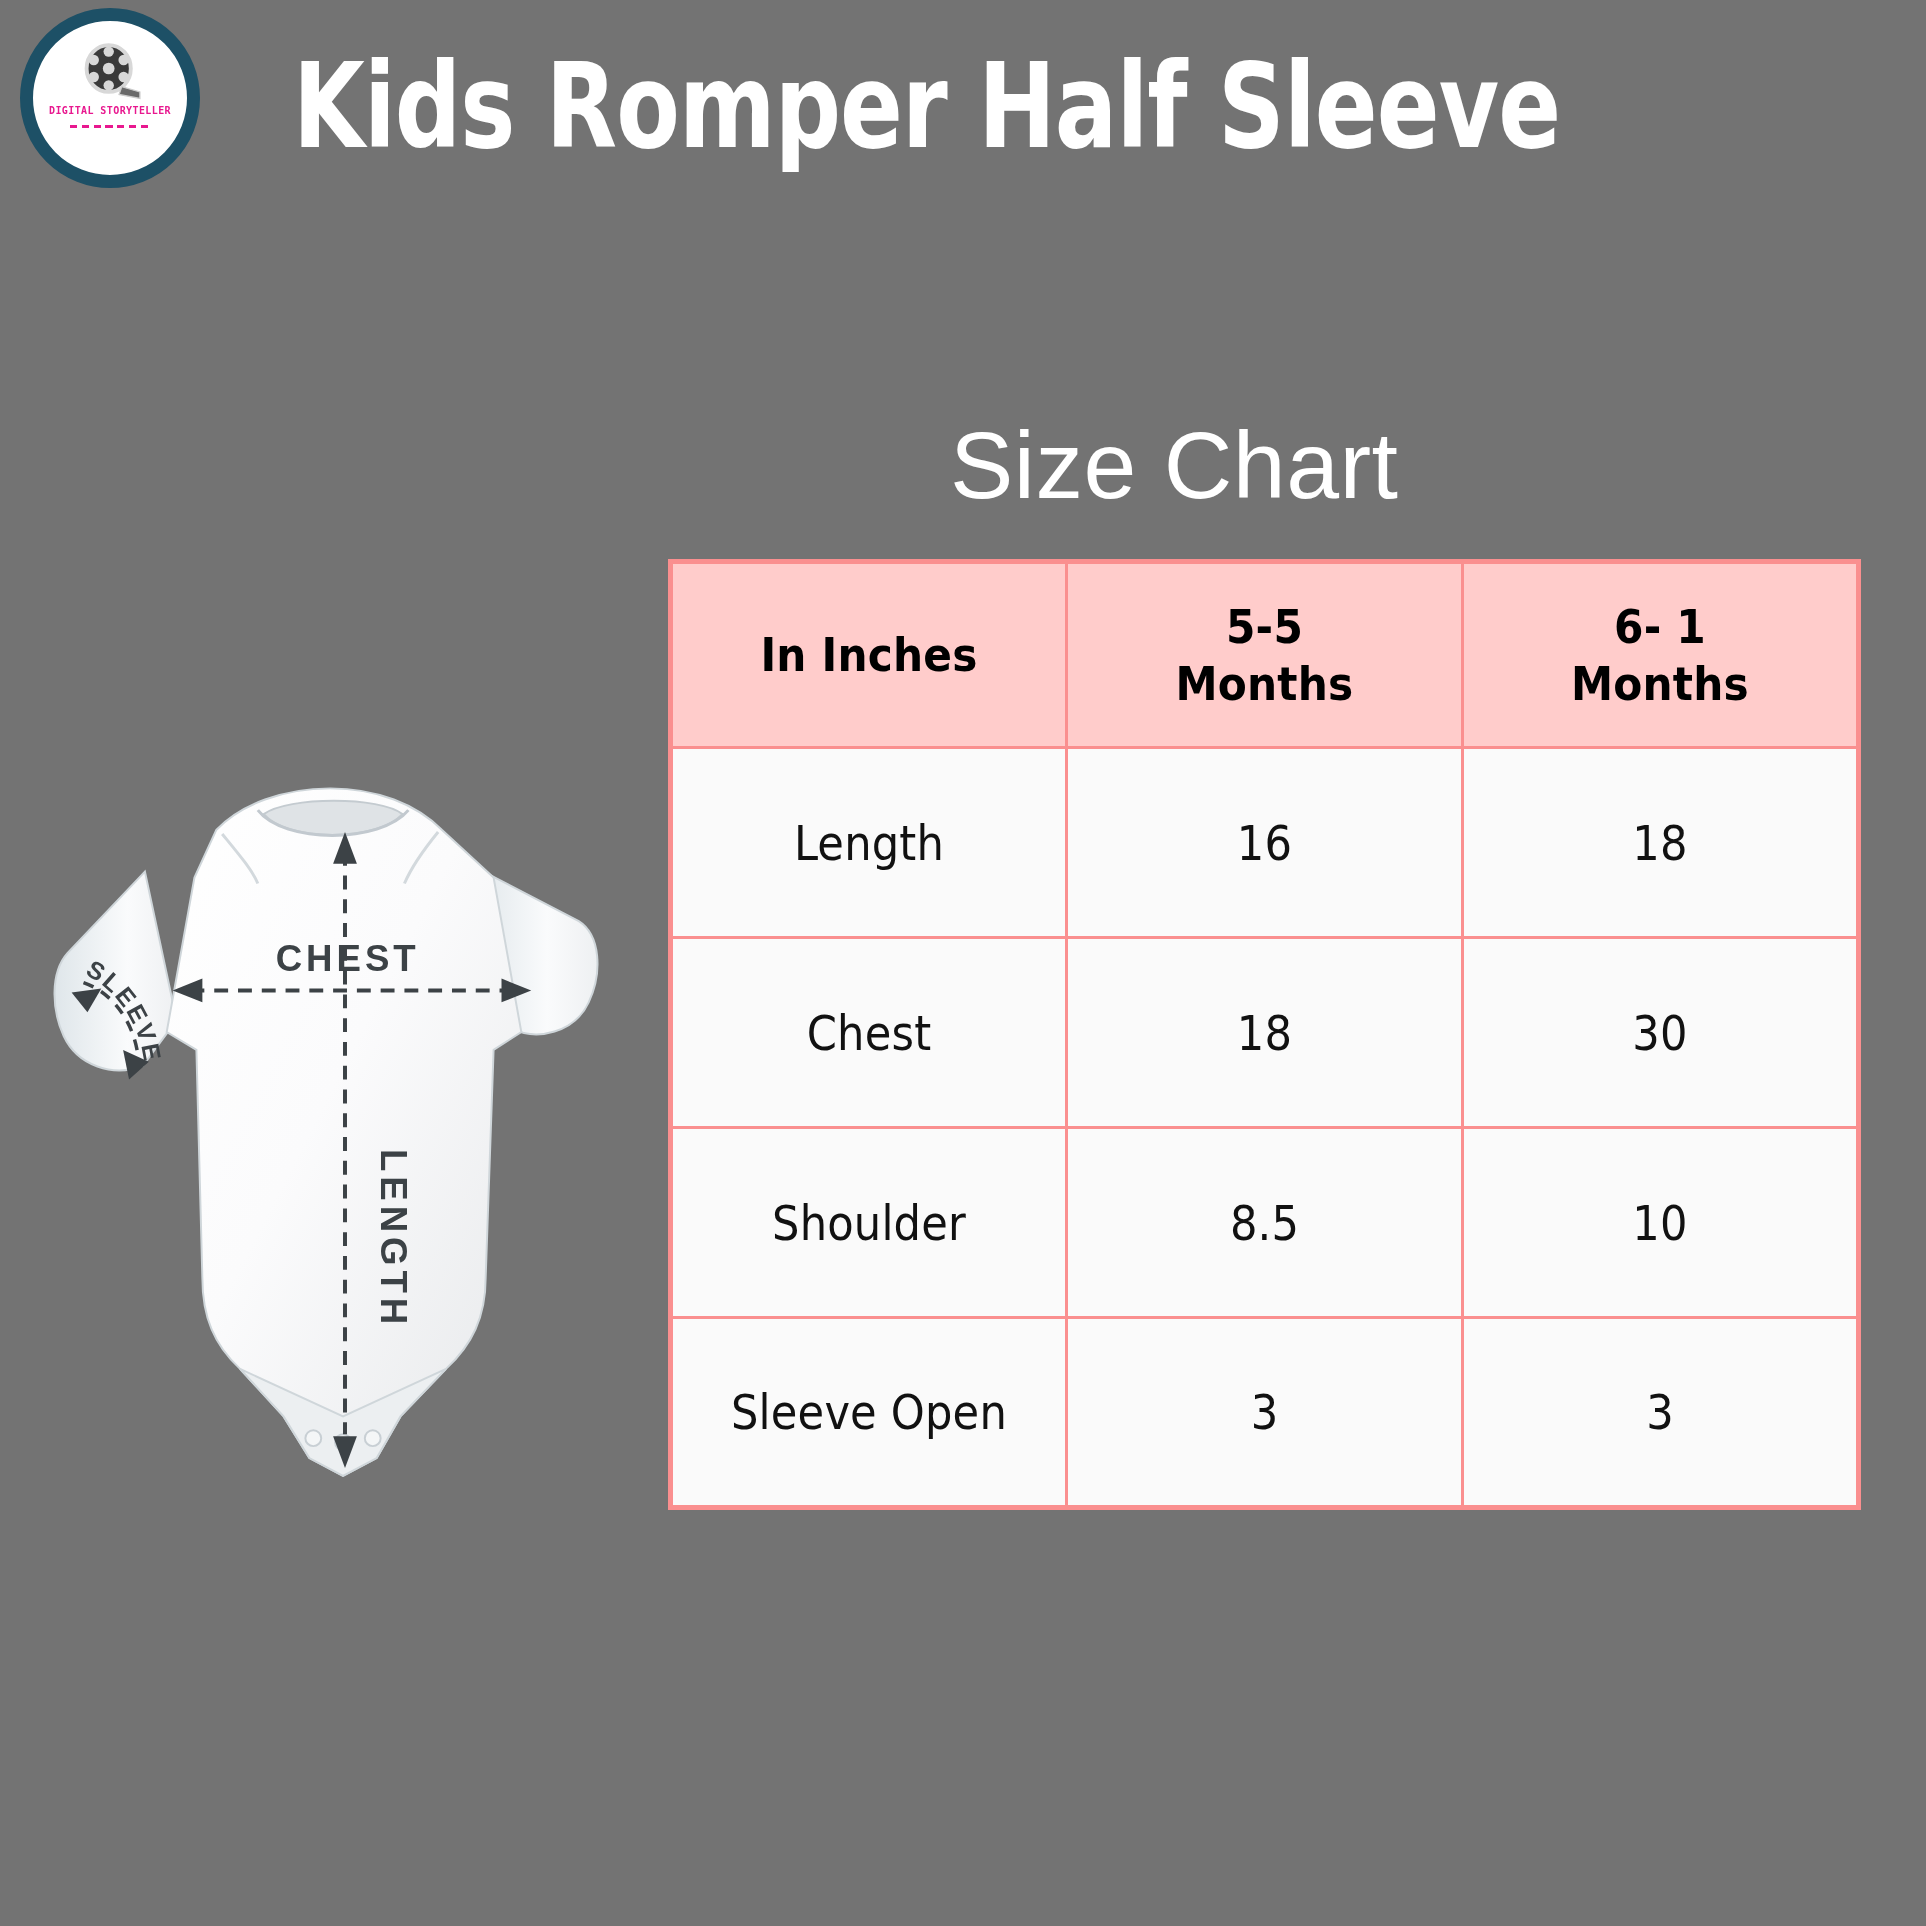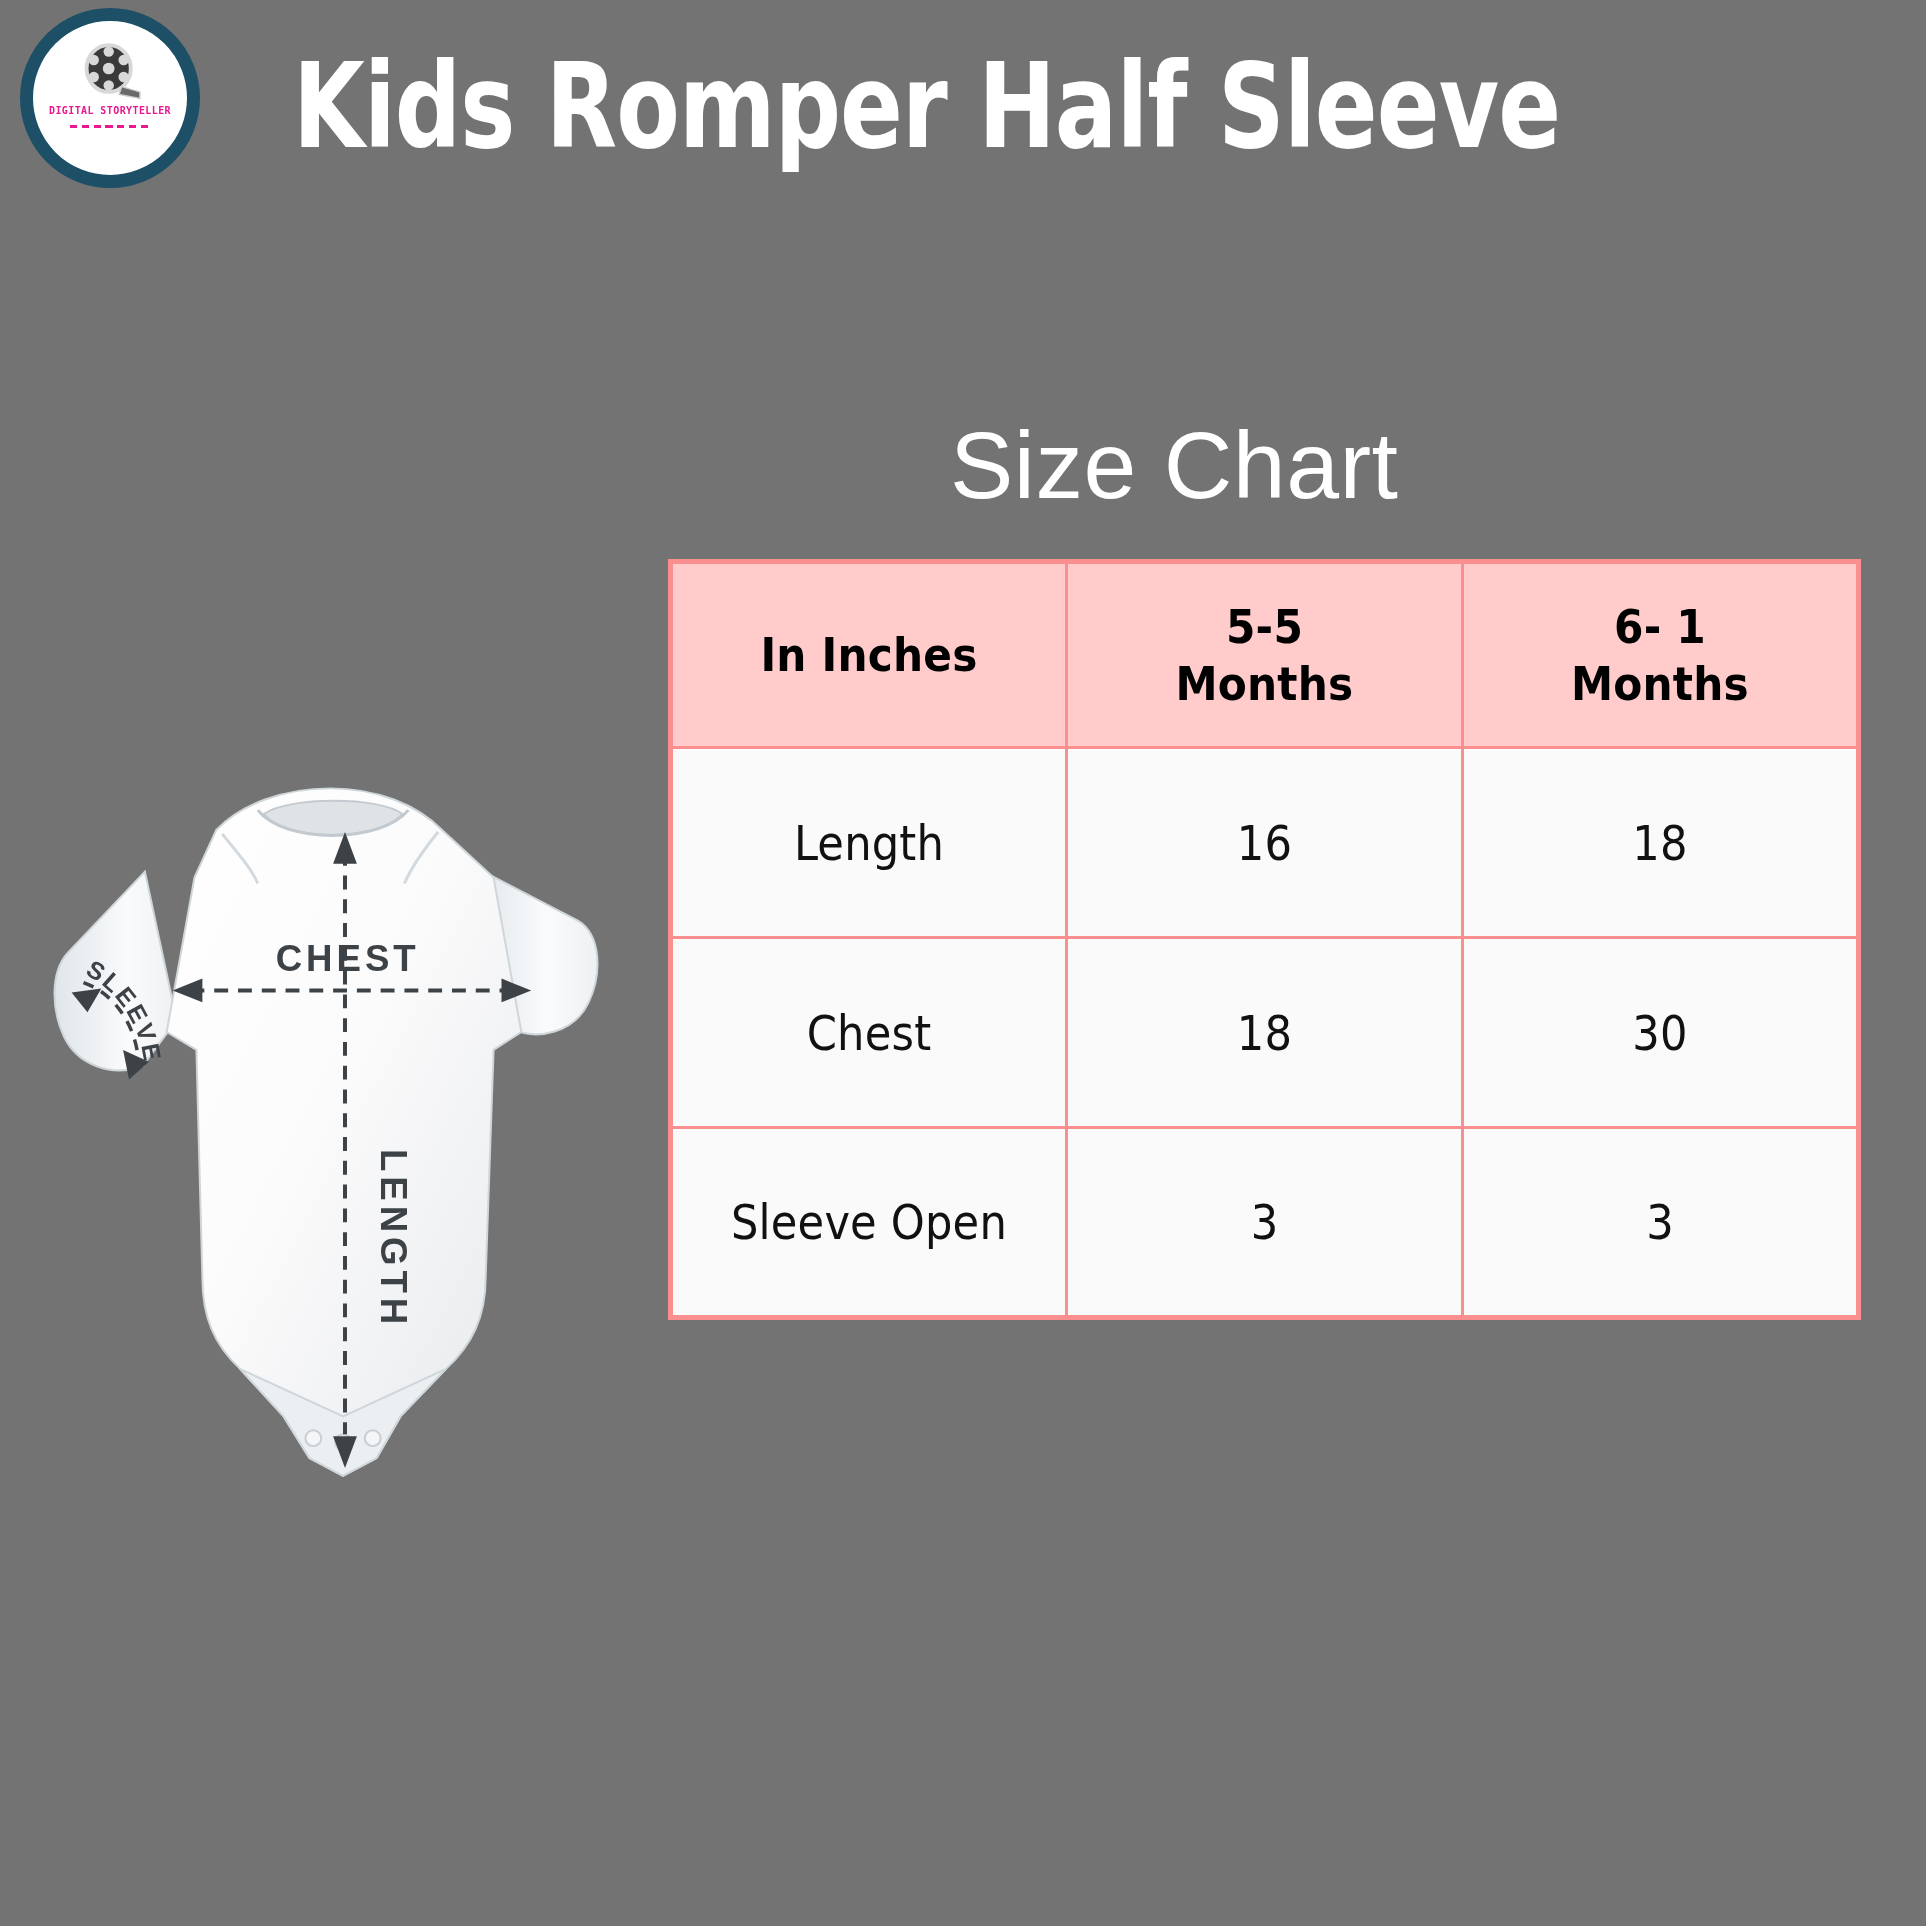--- a/index.html
+++ b/index.html
@@ -276,20 +276,25 @@
         <td>Length</td>
         <td>16</td>
         <td>18</td>
       </tr>
       <tr>
         <td>Chest</td>
         <td>18</td>
         <td>30</td>
       </tr>
       <tr>
+        <td>Shoulder</td>
+        <td>8.5</td>
+        <td>10</td>
+      </tr>
+      <tr>
         <td>Sleeve Open</td>
         <td>3</td>
         <td>3</td>
       </tr>
     </tbody>
   </table>
 </div>
 
 
 </body></html>

